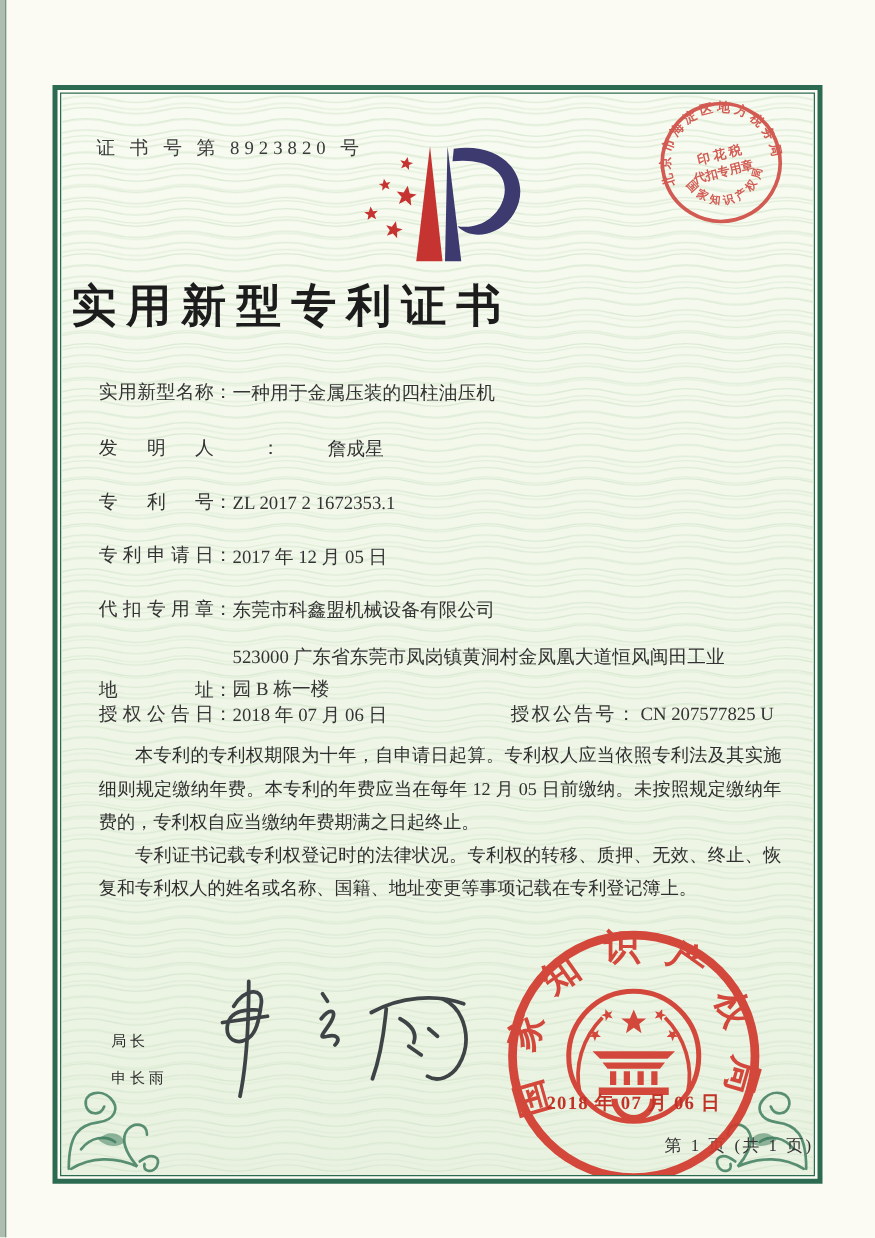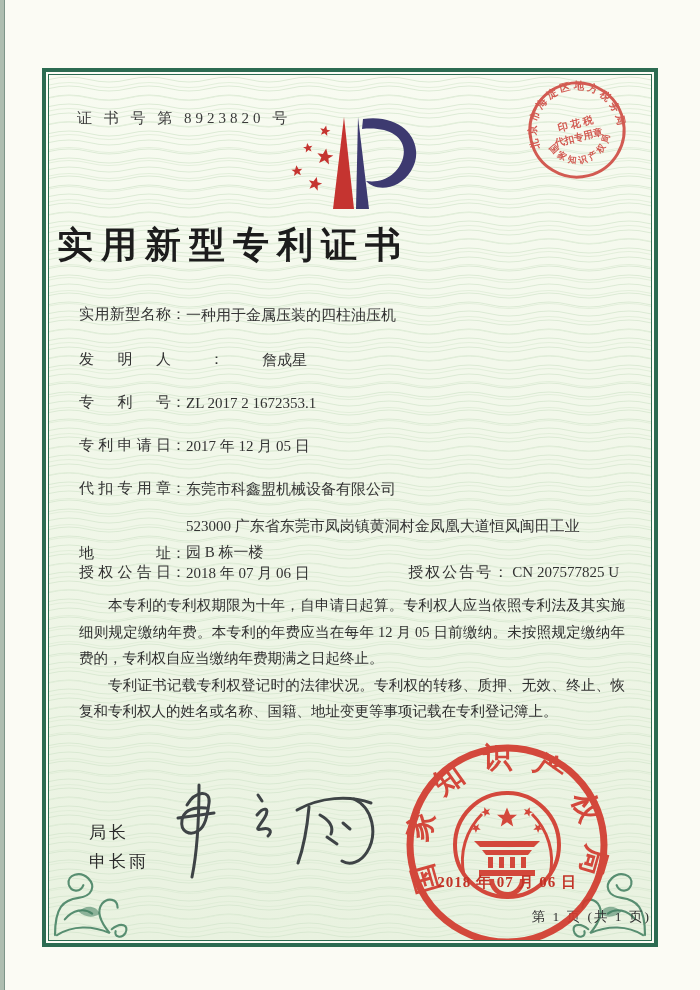--- a/index.html
+++ b/index.html
@@ -41,21 +41,21 @@
   .f-value.addr{max-width:398px;}
   .grant-right{display:flex;align-items:center;margin-left:auto;padding-right:6px;font-family:Liberation Serif, serif;}
   .grant-right .f-label2{letter-spacing:2px;}
   
   .body-text{
     left:30px;right:26px;top:517px;font-size:14.5px;line-height:26.5px;
     text-align:justify;text-justify:inter-ideograph;color:#2f2f2f;
   }
   .body-text p{margin:0;text-indent:2em;}
   
-  .officer{left:40px;top:744px;font-size:17px;line-height:29px;letter-spacing:3px;color:#2c2c2c;font-family:Liberation Mono, monospace;}
+  .officer{left:40px;top:744px;font-size:12px;line-height:29px;letter-spacing:3px;color:#2c2c2c;}
   .signature{left:108px;top:698px;width:240px;height:115px;z-index:3;}
   .seal{left:352px;top:664px;width:212px;height:212px;z-index:3;opacity:.92;}
   .seal-date{
     left:348px;top:798px;width:220px;text-align:center;z-index:4;
     color:#c23327;font-size:15px;letter-spacing:1px;font-weight:bold;
   }
   .stamp{left:477px;top:4px;width:102px;height:102px;transform:rotate(-14deg);z-index:3;opacity:.9;}
   .footer{left:0;right:0;bottom:14px;text-align:right;font-size:13.5px;letter-spacing:2px;color:#333;}
   .flourish{position:absolute;bottom:1px;width:100px;height:88px;z-index:1;}
   .flourish.bl{left:1px;}

